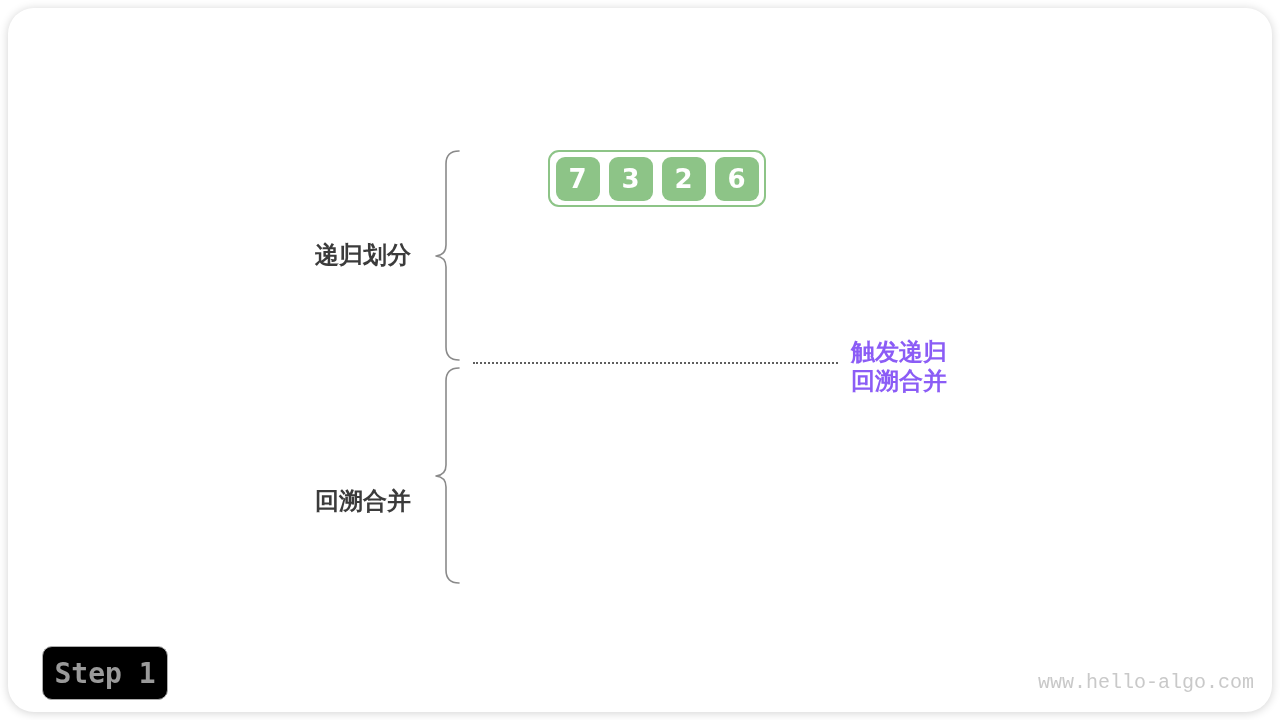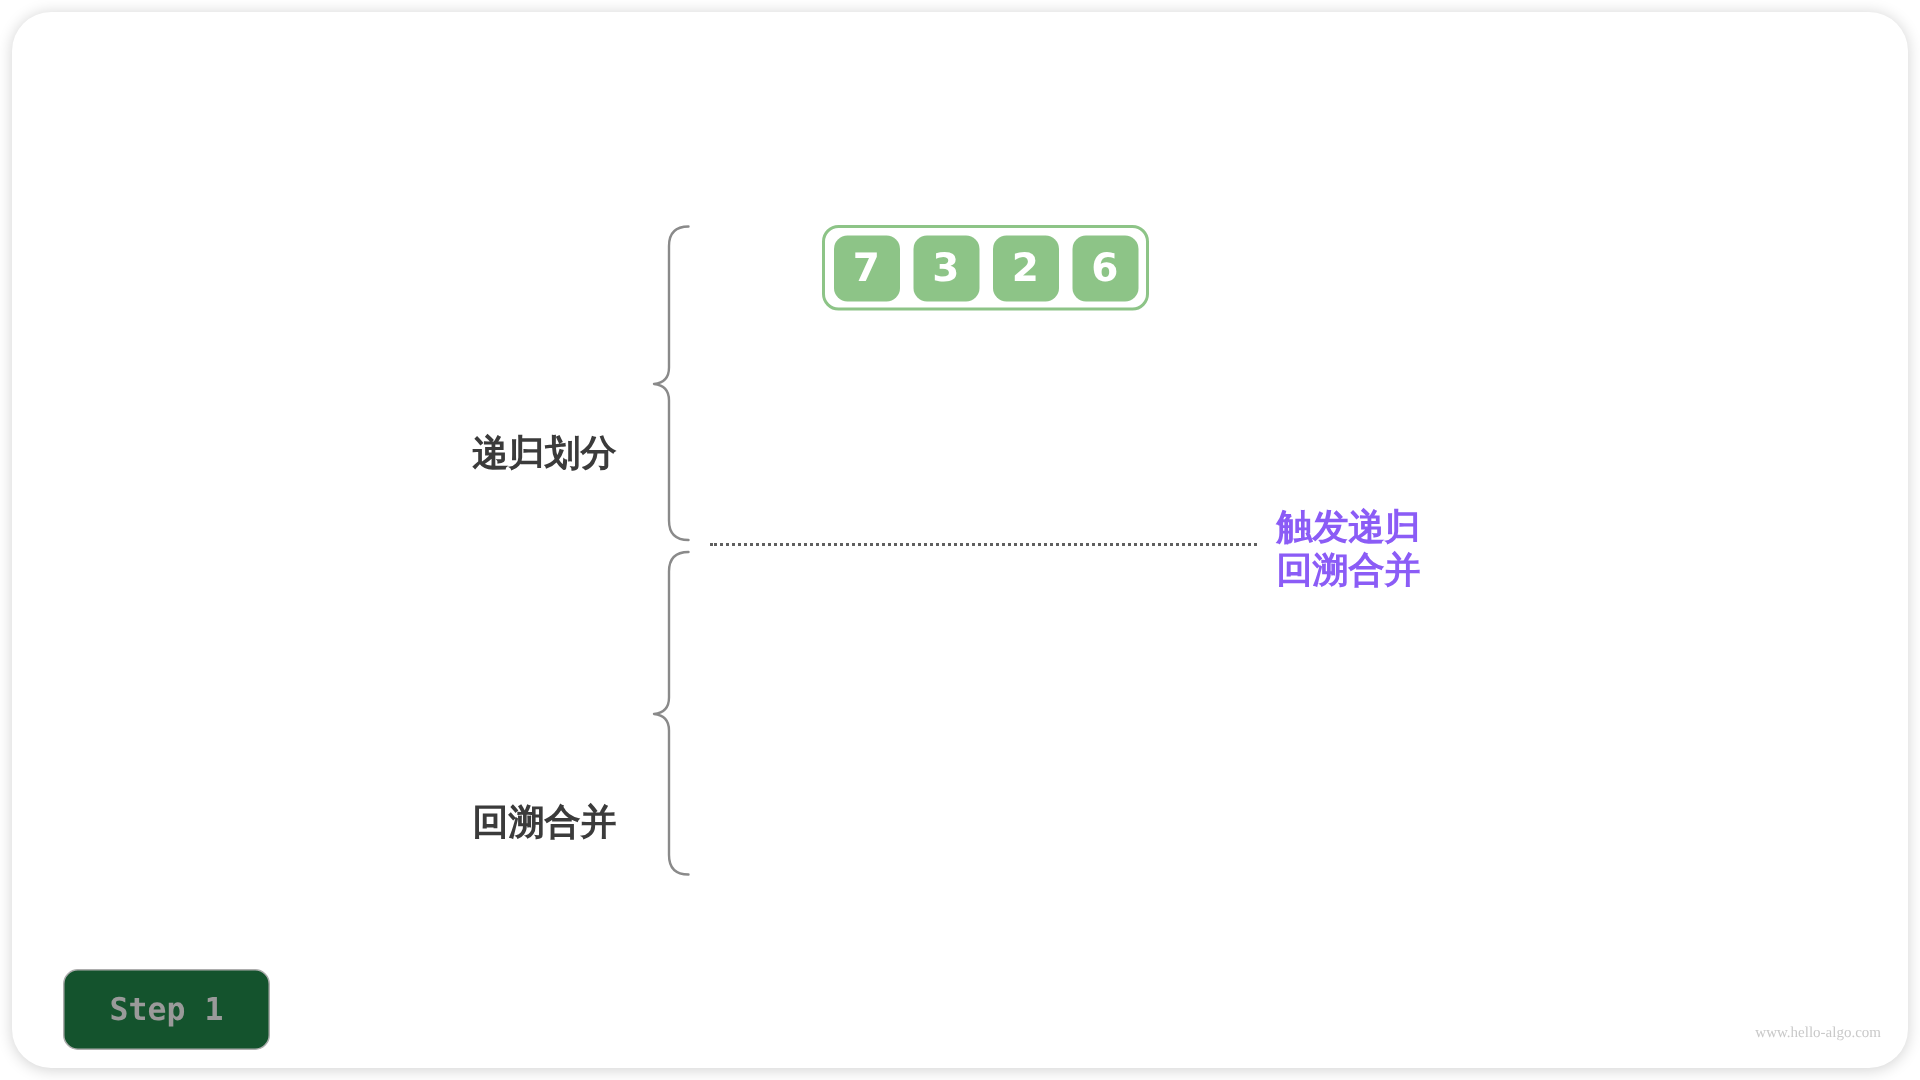--- a/index.html
+++ b/index.html
@@ -24,51 +24,50 @@
     display: flex; align-items: center; justify-content: center;
     color: #ffffff; font-size: 26px; font-weight: bold;
     font-family: "DejaVu Sans", sans-serif;
   }
 
   
   .phase-label {
     width: 120px; text-align: right;
     font-size: 24px; font-weight: bold; color: #3B3B3B; line-height: 30px;
     white-space: nowrap;
-    margin-top: 48px;
   }
   .phase-label-1 { left: 283px; top: 232px; }
   .phase-label-2 { left: 283px; top: 478px; }
 
   .brace { stroke: #8A8A8A; stroke-width: 1.6; fill: none;
     stroke-linecap: round; stroke-linejoin: round; }
 
   .dotted-line {
     left: 465px; top: 354px; width: 365px; height: 0;
     border-top: 2px dotted #5F5F5F;
   }
 
   .trigger-label {
     left: 843px; top: 329px;
     font-size: 24px; font-weight: bold; color: #8b5cf6; line-height: 29px;
     white-space: nowrap;
   }
 
   .step-badge {
-    left: 34px; top: 638px; width: 138px; height: 54px;
-    background: #14532d; border: 1.5px solid #ADADAD; border-radius: 10px;
+    left: 34px; top: 638px; width: 126px; height: 54px;
+    background: #000000; border: 1.5px solid #ADADAD; border-radius: 10px;
     display: flex; align-items: center; justify-content: center;
     font-family: "DejaVu Sans Mono", monospace; font-weight: bold;
-    font-size: 21px; color: #9A9A9A;
+    font-size: 28px; color: #9A9A9A;
   }
 
   .watermark {
     right: 18px; bottom: 18px;
-    font-family: Liberation Serif, serif;
-    font-size: 10px; color: #C9C9C9;
+    font-family: Liberation Mono, monospace;
+    font-size: 20px; color: #C9C9C9;
   }
 </style>
 </head>
 <body>
 
 <div class="card">
 
   <div class="abs array-wrap">
     <div class="array-cell">7</div>
     <div class="array-cell">3</div>

